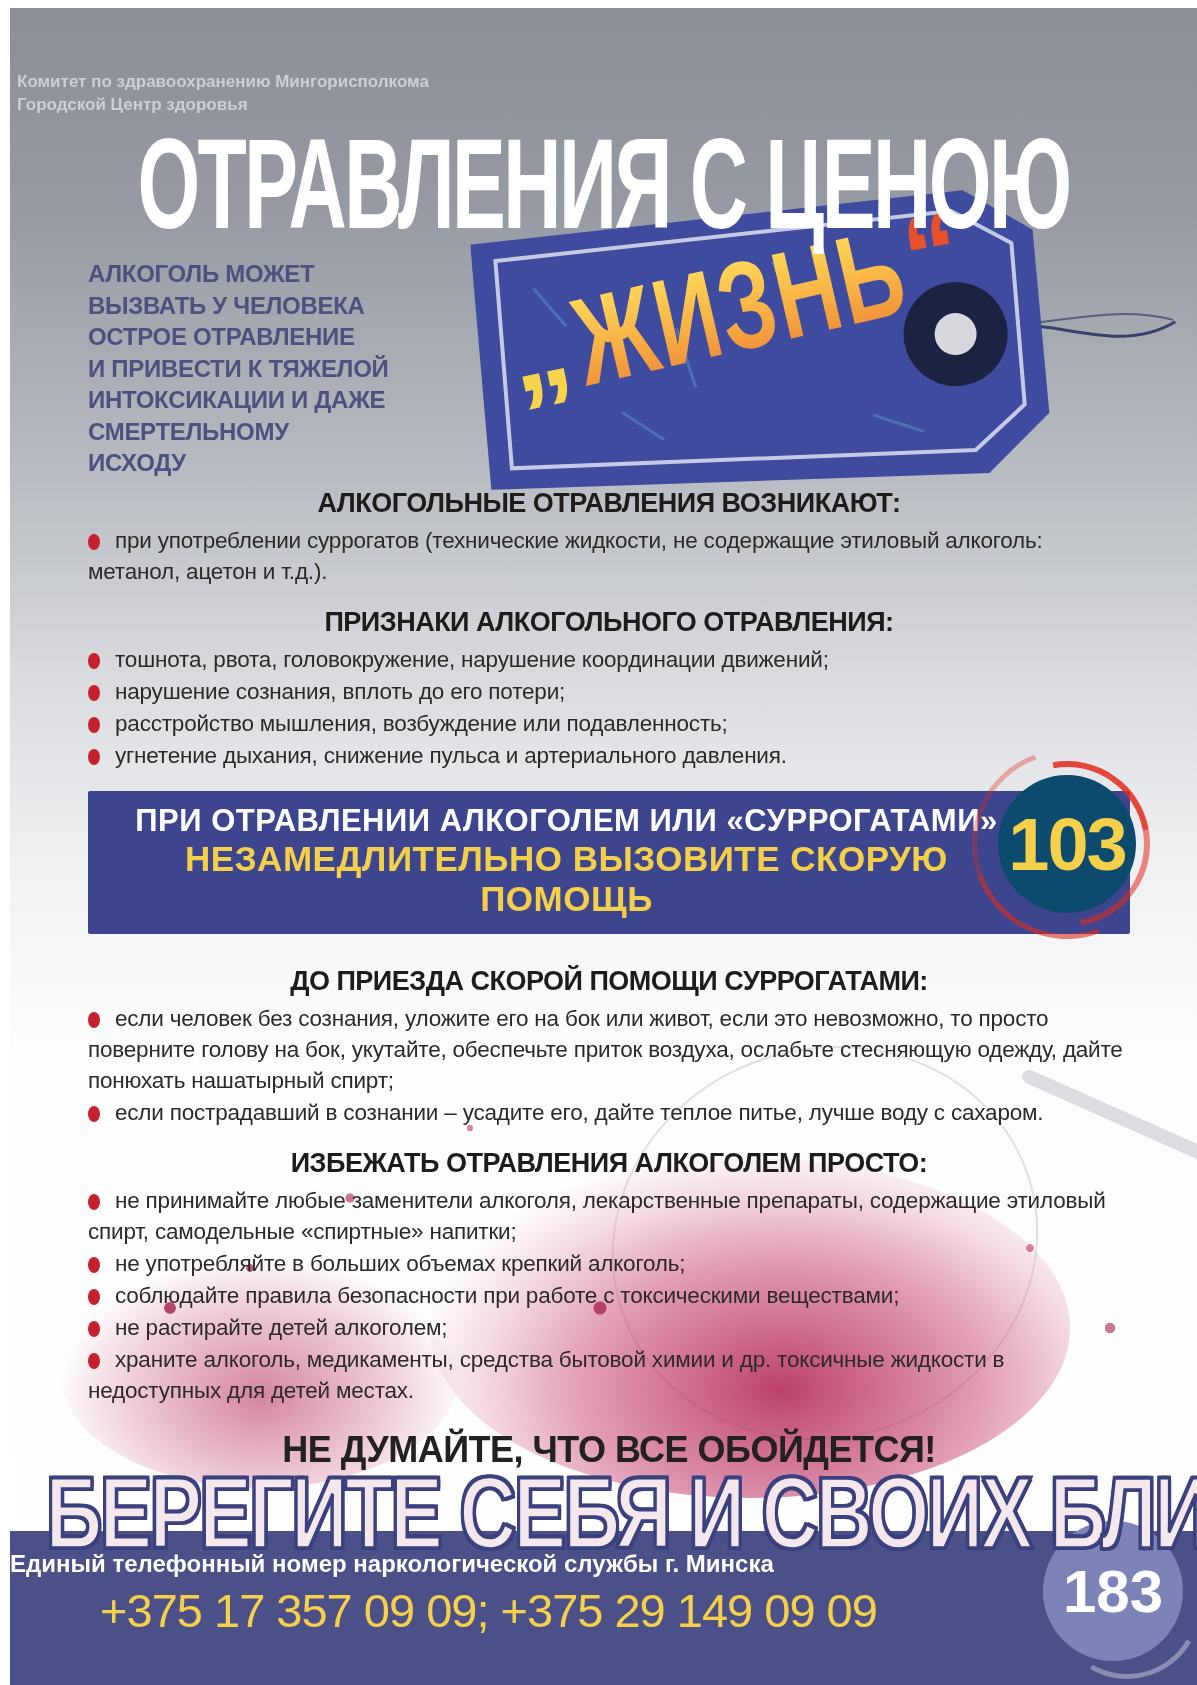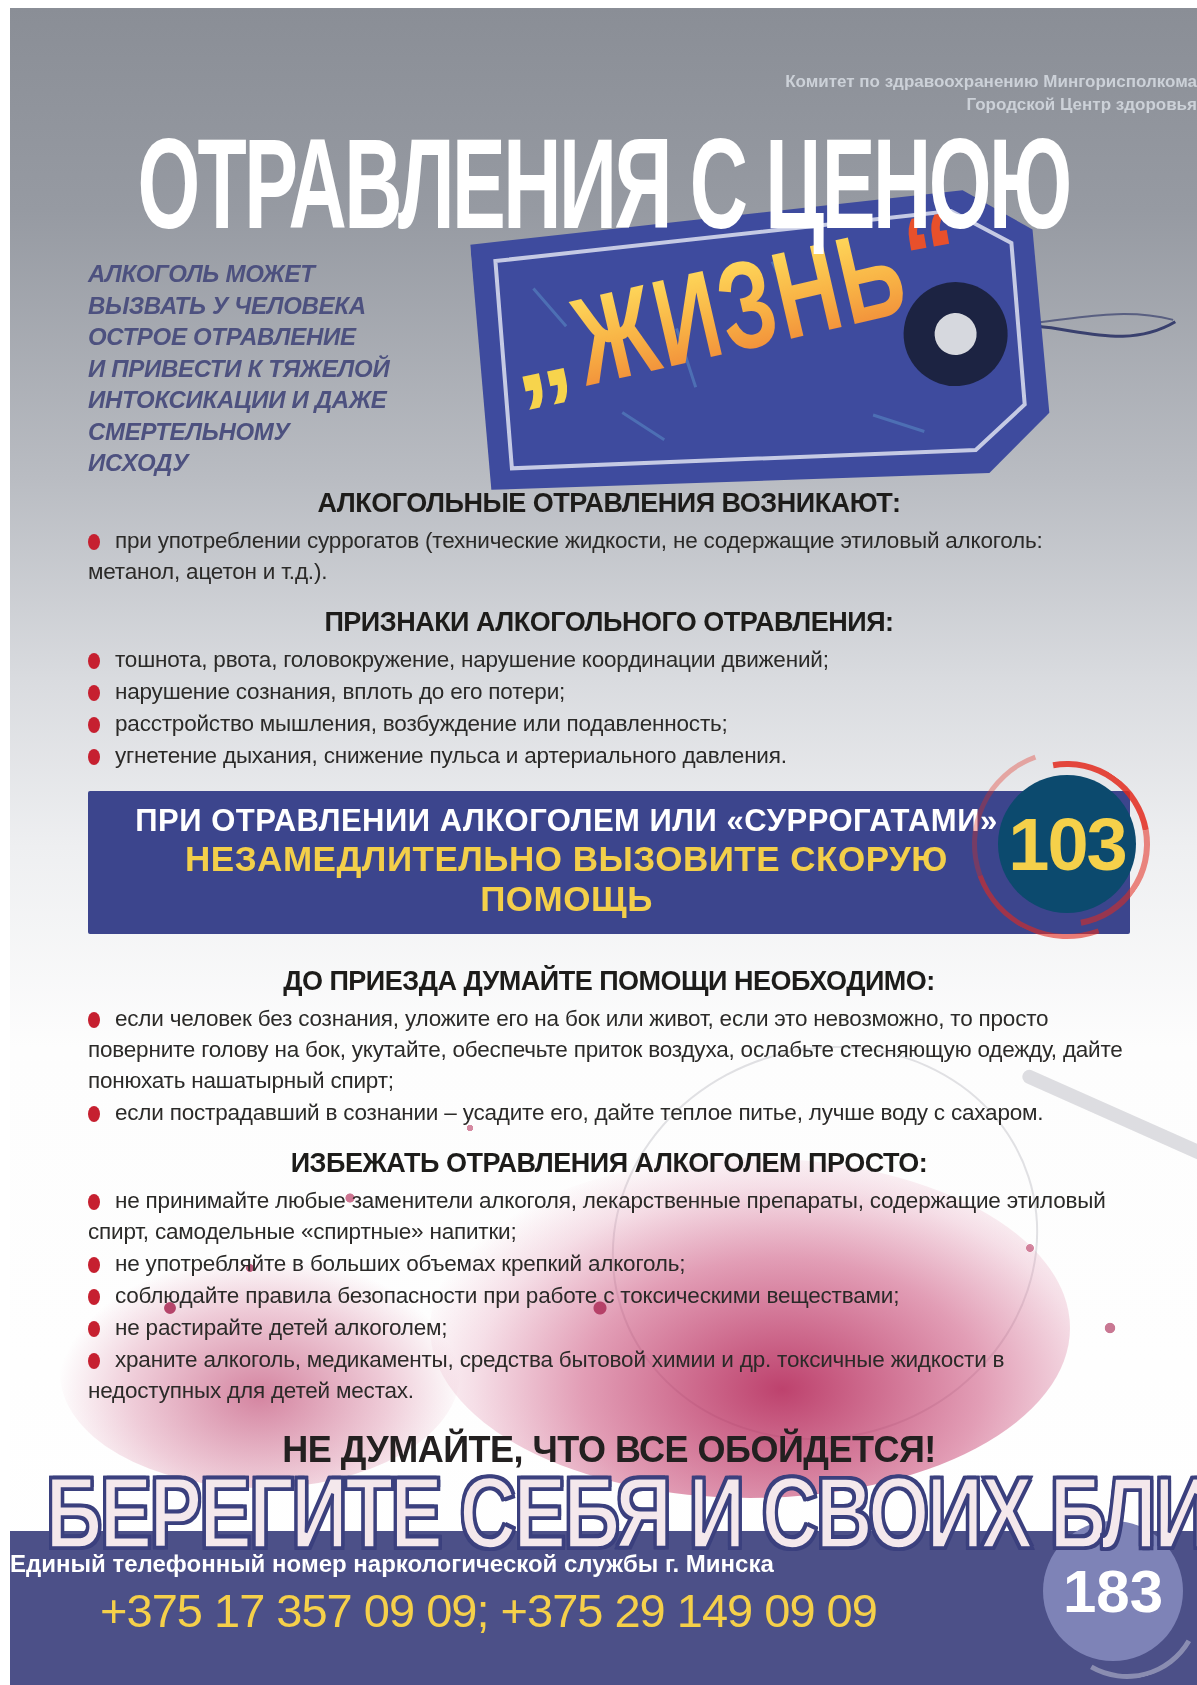--- a/index.html
+++ b/index.html
@@ -4,37 +4,37 @@
 <style>
   html,body{margin:0;padding:0;background:#fff;}
   *{box-sizing:border-box;}
   .poster{
     position:relative; width:1197px; height:1685px; overflow:hidden;
     font-family:"Liberation Sans","DejaVu Sans",sans-serif;
     background:linear-gradient(180deg,#8a8e96 0%,#969aa2 12%,#b9bcc2 28%,#d9dbdf 40%,#eeeff1 50%,#fdfdfd 62%,#ffffff 100%);
     border-left:10px solid #fff; border-top:8px solid #fff;
   }
   
-  .org{position:absolute;left:16px;right:0;top:62px;text-align:right;z-index:2;
+  .org{position:absolute;left:7px;right:0;top:62px;text-align:left;z-index:2;
        color:#ccd1d8;font-weight:700;font-size:17px;line-height:23px;}
   
   .title{position:absolute;left:0;right:0;top:102px;text-align:center;z-index:3;
          color:#ffffff;font-weight:700;font-size:96px;letter-spacing:-3px;white-space:nowrap;
          transform:scale(.84,1.34);transform-origin:50% 0;}
   
   .tag-wrap{position:absolute;left:468px;top:190px;width:700px;height:292px;z-index:2;transform:rotate(-4deg);}
   .tag-word{position:absolute;left:88px;top:58px;z-index:3;transform:rotate(-9deg) scale(.92,1.3);transform-origin:0 0;
             font-size:96px;font-weight:700;letter-spacing:2px;
             background:linear-gradient(180deg,#ffdf5e 10%,#f8b245 55%,#ef8236 95%);
             -webkit-background-clip:text;background-clip:text;color:#f5b83f;-webkit-text-fill-color:transparent;}
   .q-open{position:absolute;left:30px;top:128px;z-index:3;color:#f7d44c;font-size:120px;font-weight:700;transform:rotate(-8deg);line-height:0;}
   .q-close{position:absolute;left:432px;top:8px;z-index:3;color:#e8502b;font-size:110px;font-weight:700;transform:rotate(-6deg);line-height:1;}
   
   .intro{position:absolute;left:78px;top:250px;width:360px;z-index:3;
-         color:#4d517f;font-weight:700;font-size:24px;line-height:31.5px;white-space:pre-line;letter-spacing:-.3px;font-style:italic;}
+         color:#4d517f;font-weight:700;font-size:24px;line-height:31.5px;white-space:pre-line;letter-spacing:-.3px;}
   
   .content{position:absolute;left:78px;top:478px;width:1042px;z-index:4;}
   .sec{margin:18px 0 5px;text-align:center;color:#1d1c1a;font-weight:700;font-size:27px;line-height:34px;letter-spacing:-.5px;}
   .sec.first{margin-top:0;}
   .bullet{margin:0 0 1px;color:#2b2a28;font-size:22.5px;line-height:31px;letter-spacing:-.2px;}
   .dot{display:inline-block;width:12px;height:16px;border-radius:50%;background:#c62030;margin-right:15px;vertical-align:-2px;}
   
   .banner{position:relative;margin:20px 0 0;background:#3c458d;border-radius:2px;
           padding:12px 95px 15px 10px;text-align:center;}
   .banner .l1{color:#ffffff;font-weight:700;font-size:31px;line-height:36px;letter-spacing:.5px;}
@@ -135,21 +135,21 @@
     <p class="bullet"><span class="dot"></span><span>нарушение сознания, вплоть до его потери;</span></p>
     <p class="bullet"><span class="dot"></span><span>расстройство мышления, возбуждение или подавленность;</span></p>
     <p class="bullet"><span class="dot"></span><span>угнетение дыхания, снижение пульса и артериального давления.</span></p>
 
     <div class="banner">
       <div class="l1">ПРИ ОТРАВЛЕНИИ АЛКОГОЛЕМ ИЛИ «СУРРОГАТАМИ»</div>
       <div class="l2">НЕЗАМЕДЛИТЕЛЬНО ВЫЗОВИТЕ СКОРУЮ ПОМОЩЬ</div>
       <div class="badge103">103</div>
     </div>
 
-    <h2 class="sec" style="margin-top:30px">ДО ПРИЕЗДА ДУМАЙТЕ ПОМОЩИ НЕОБХОДИМО:</h2>
+    <h2 class="sec" style="margin-top:30px">ДО ПРИЕЗДА СКОРОЙ ПОМОЩИ СУРРОГАТАМИ:</h2>
     <p class="bullet"><span class="dot"></span><span>если человек без сознания, уложите его на бок или живот, если это невозможно, то просто поверните голову на бок, укутайте, обеспечьте приток воздуха, ослабьте стесняющую одежду, дайте понюхать нашатырный спирт;</span></p>
     <p class="bullet"><span class="dot"></span><span>если пострадавший в сознании – усадите его, дайте теплое питье, лучше воду с сахаром.</span></p>
 
     <h2 class="sec">ИЗБЕЖАТЬ ОТРАВЛЕНИЯ АЛКОГОЛЕМ ПРОСТО:</h2>
     <p class="bullet"><span class="dot"></span><span>не принимайте любые заменители алкоголя, лекарственные препараты, содержащие этиловый спирт, самодельные «спиртные» напитки;</span></p>
     <p class="bullet"><span class="dot"></span><span>не употребляйте в больших объемах крепкий алкоголь;</span></p>
     <p class="bullet"><span class="dot"></span><span>соблюдайте правила безопасности при работе  с токсическими веществами;</span></p>
     <p class="bullet"><span class="dot"></span><span>не растирайте детей алкоголем;</span></p>
     <p class="bullet"><span class="dot"></span><span>храните алкоголь, медикаменты, средства бытовой химии и др. токсичные жидкости в недоступных для детей местах.</span></p>
 

